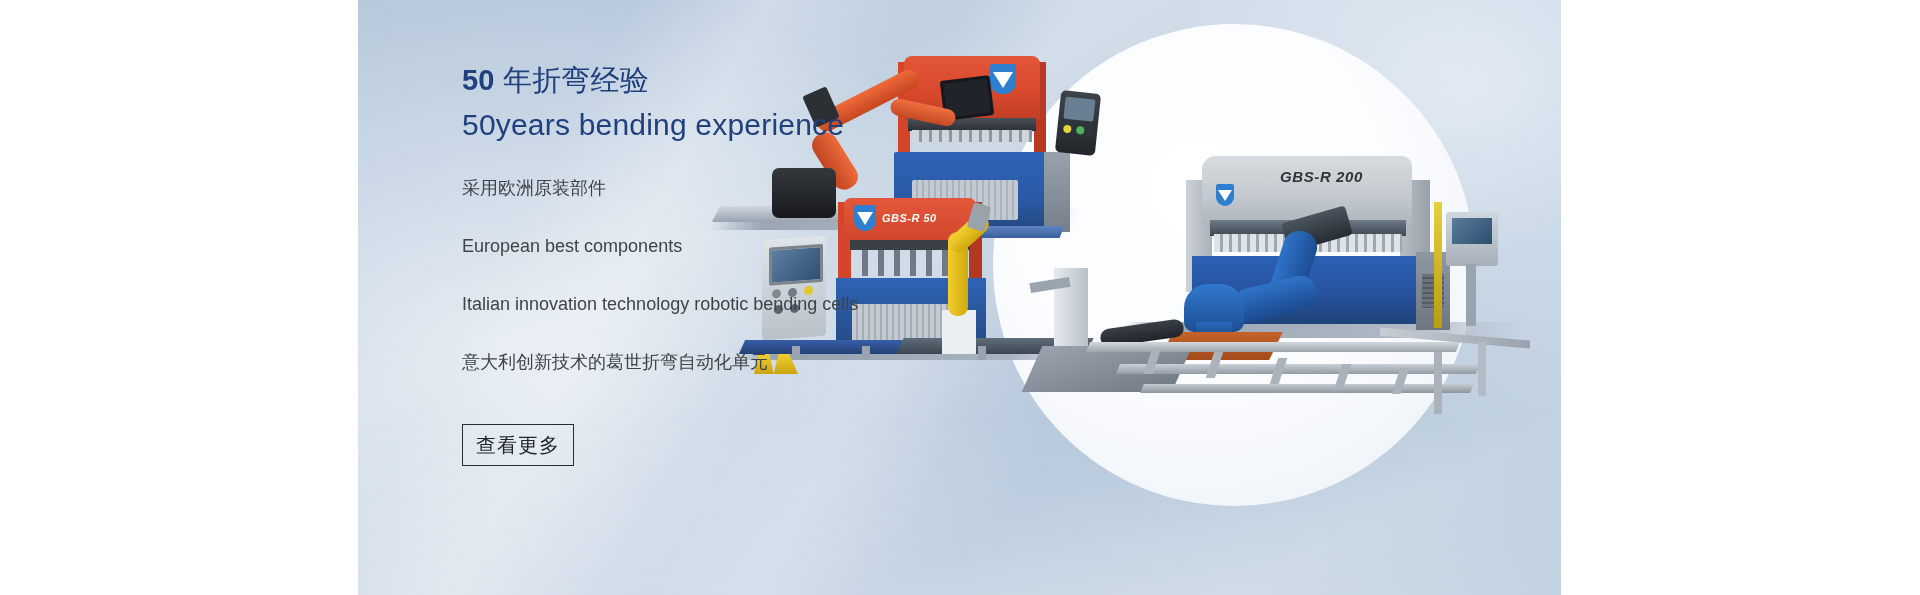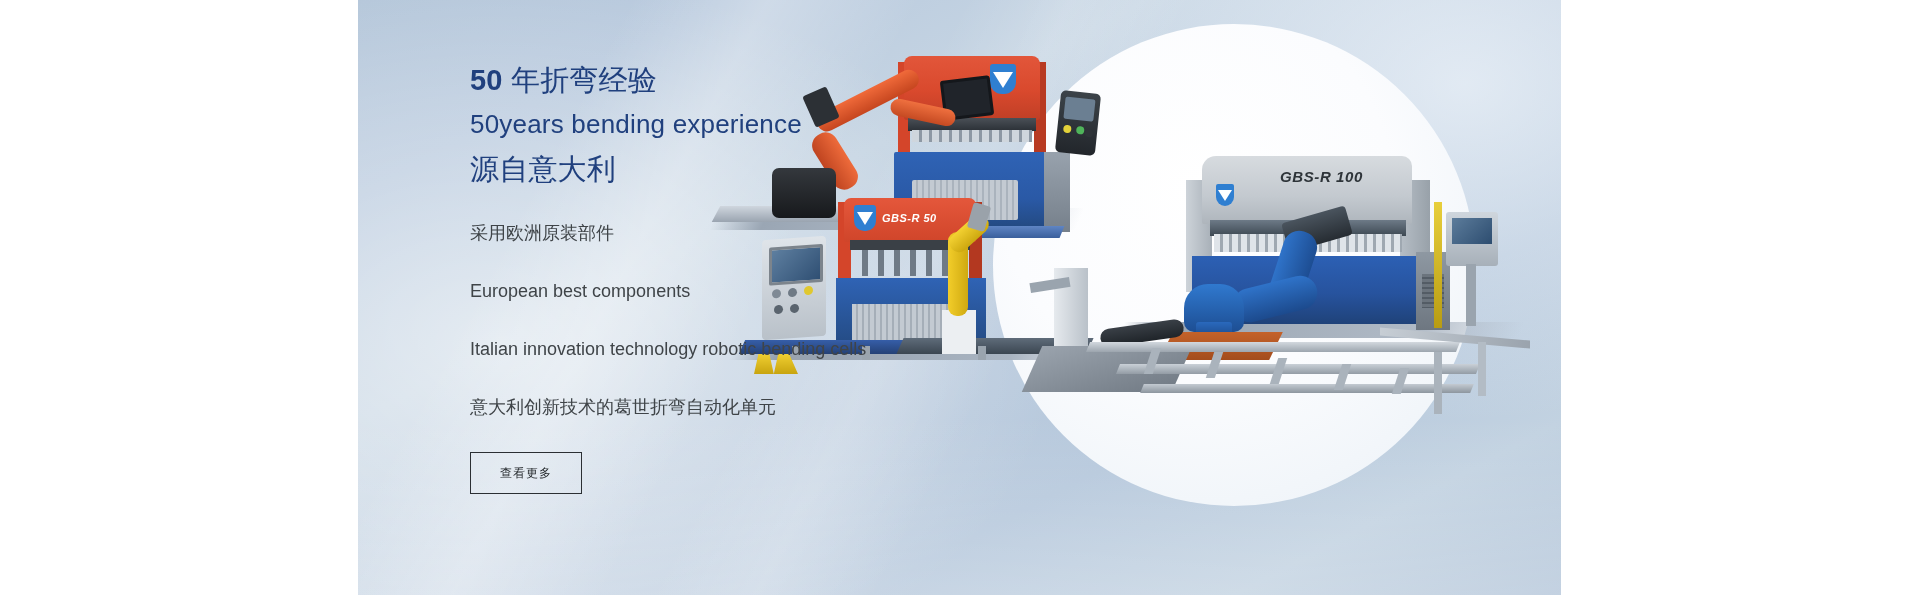--- a/index.html
+++ b/index.html
@@ -28,36 +28,36 @@
   }
 
   
   .halo {
     position:absolute; left:635px; top:24px; width:482px; height:482px;
     border-radius:50%;
     background:radial-gradient(circle at 42% 34%, #ffffff 0%, #fbfcfe 46%, #f2f6fa 74%, #eaf0f7 100%);
   }
 
   
-  .copy { position:absolute; left:112px; top:58px; width:470px; }
+  .copy { position:absolute; left:104px; top:58px; width:470px; }
 
   .h-line { color:#20407e; letter-spacing:.2px; white-space:nowrap; }
   .h-cn1 { font-size:29px; line-height:44px; font-weight:400; }
   .h-cn1 b { font-weight:700; }
-  .h-en1 { font-size:26px; line-height:45px; font-weight:400; }
+  .h-en1 { font-size:30px; line-height:45px; font-weight:400; }
   .h-cn2 { font-size:29px; line-height:45px; font-weight:400; }
   .h-en2 { font-size:30px; line-height:45px; font-weight:400; }
 
   .sub { margin-top:24px; }
   .s-line { color:#3f4448; font-size:18px; line-height:33px; white-space:nowrap; font-weight:400;margin-top:25px; }
 
   .more-btn {
-    margin-top:28px; display:inline-flex; align-items:center; justify-content:center;
+    margin-top:45px; display:inline-flex; align-items:center; justify-content:center;
     width:112px; height:42px; border:1px solid #2b2f33; background:transparent;
-    color:#24282c; font-size:12px; letter-spacing:1px; cursor:pointer;
+    color:#24282c; font-size:20px; letter-spacing:1px; cursor:pointer;
     font-family:"Liberation Sans", sans-serif;
   }
 
   
   .machines { position:absolute; left:352px; top:38px; width:840px; height:360px; }
 
   .mach { position:absolute; }
 
   
   .mA { left:102px; top:18px; width:270px; height:200px; }
@@ -285,21 +285,21 @@
       </div>
 
       <div class="mach mC">
         <div class="cfloorshadow"></div>
         <div class="colL"></div>
         <div class="colR"></div>
         <div class="ram"></div>
         <div class="lag3">
             <i></i>
           </div>
-        <div class="lbl2">GBS-R 100</div>
+        <div class="lbl2">GBS-R 200</div>
         <div class="beam"></div>
         <div class="punch"></div>
         <div class="bedc"></div>
         <div class="sidec"></div>
         <div class="ventc"></div>
         <div class="yellowpost"></div>
         <div class="hmi"></div>
         <div class="hmipost"></div>
         <div class="gripperC"></div>
         <div class="bluearm1"></div>
@@ -323,21 +323,20 @@
       </div>
 
     </div>
 
     <div class="copy">
 
       <div class="h-line h-cn1">
         <b>50</b><span> 年折弯经验</span>
       </div>
       <div class="h-line h-en1">50years bending experience</div>
-      <div class="h-line h-cn2">源自意大利</div>
 
       <div class="sub">
         <div class="s-line">采用欧洲原装部件</div>
         <div class="s-line">European best components</div>
         <div class="s-line">Italian innovation technology robotic bending cells</div>
         <div class="s-line">意大利创新技术的葛世折弯自动化单元</div>
       </div>
 
       <button class="more-btn">查看更多</button>
     </div>

